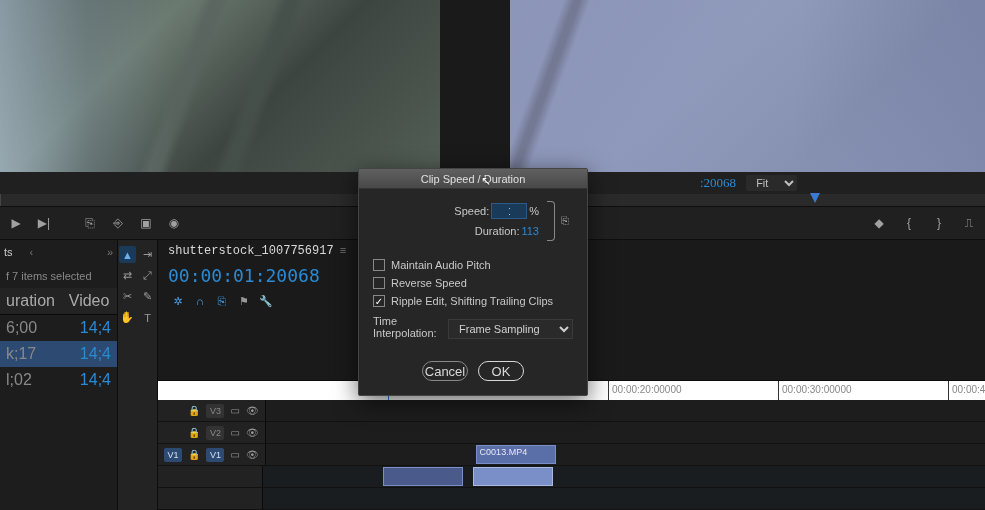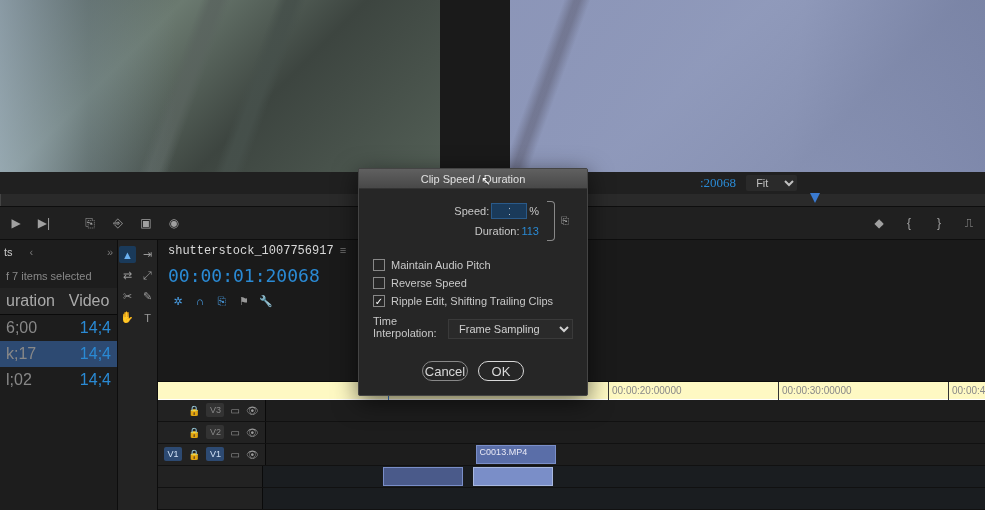--- a/index.html
+++ b/index.html
@@ -56,21 +56,21 @@
   .tool-btn.active { background:#1a3a5a; color:#6ab0f0;}
   .snap-row { display:flex; gap:8px; padding:0 6px; margin-top:4px; color:#2a8ad4;}
   .snap-row span { width:14px; height:14px; display:inline-flex; align-items:center; justify-content:center; font-size:11px;}
 
   
   .timeline-panel { flex:1; background:#1a1a1a; display:flex; flex-direction:column; }
   .timeline-header { display:flex; align-items:center; height:26px; padding:0 10px; gap:8px;}
   .seq-tab { color:#d8d8d8; font-size:12px; display:flex; align-items:center; gap:4px;font-family:Liberation Mono, monospace;}
   .seq-tab::after { content:"≡"; color:#777; font-size:11px; margin-left:2px;}
   .timeline-tc { font-size:18px; color:#2a8ad4; font-family: monospace; padding:2px 10px 8px;}
-  .timeline-ruler { position:relative; height:22px; border-top:1px solid #0c0c0c; border-bottom:1px solid #ffffff; background:#fef9c3;}
+  .timeline-ruler { position:relative; height:22px; border-top:1px solid #0c0c0c; border-bottom:6px solid #ffffff; background:#ffffff;}
   .tick { position:absolute; top:0; height:22px; width:1px; background:#333; }
   .tick-label { position:absolute; top:3px; font-size:10px; color:#888; transform:translateX(4px); white-space:nowrap;}
   .playhead { position:absolute; top:0; width:1px; background:#3a7ad0;}
   .playhead::before { content:""; position:absolute; top:-1px; left:-5px; width:11px; height:10px; background:#3a7ad0; clip-path:polygon(0 0,100% 0,50% 100%);}
 
   .tracks { position:relative; flex:1; }
   .track-row { display:flex; height:22px; border-bottom:1px solid #111;}
   .track-header { flex:0 0 105px; background:#222; display:flex; align-items:center; gap:6px; padding:0 6px; font-size:10px; color:#aaa; border-right:1px solid #0a0a0a;}
   .track-header .src { width:18px; height:14px; background:#2d4a72; display:flex; align-items:center; justify-content:center; font-size:9px; color:#d0e0f5; border-radius:2px; }
   .track-header .src.dim { background:#333; color:#888;}

